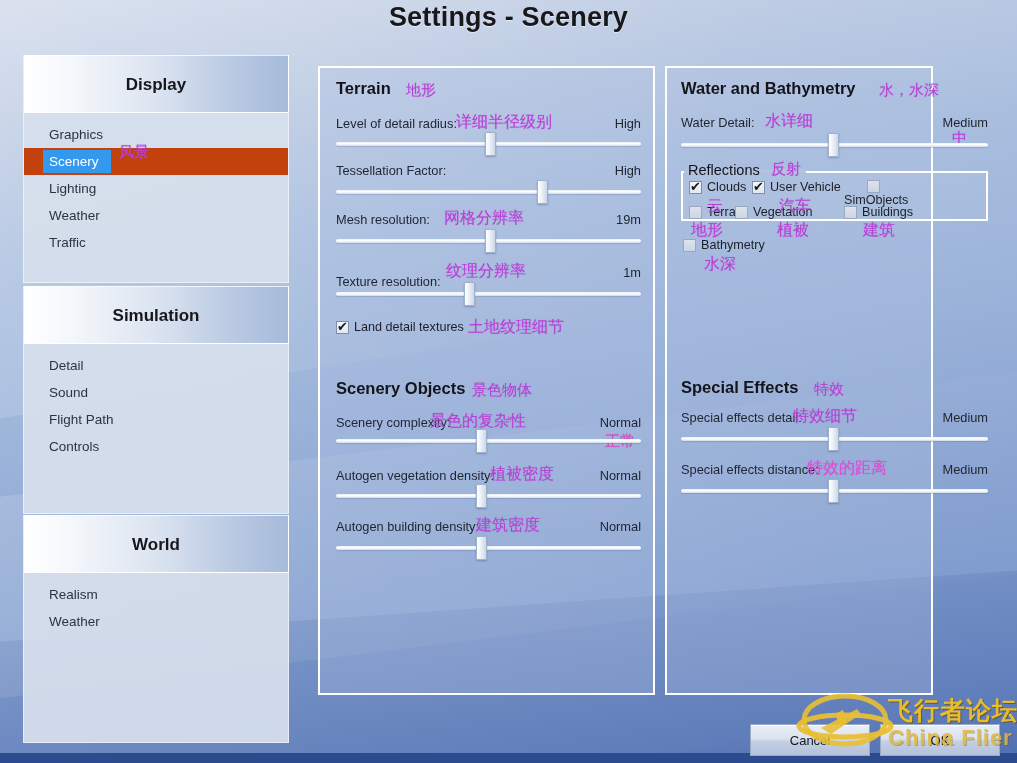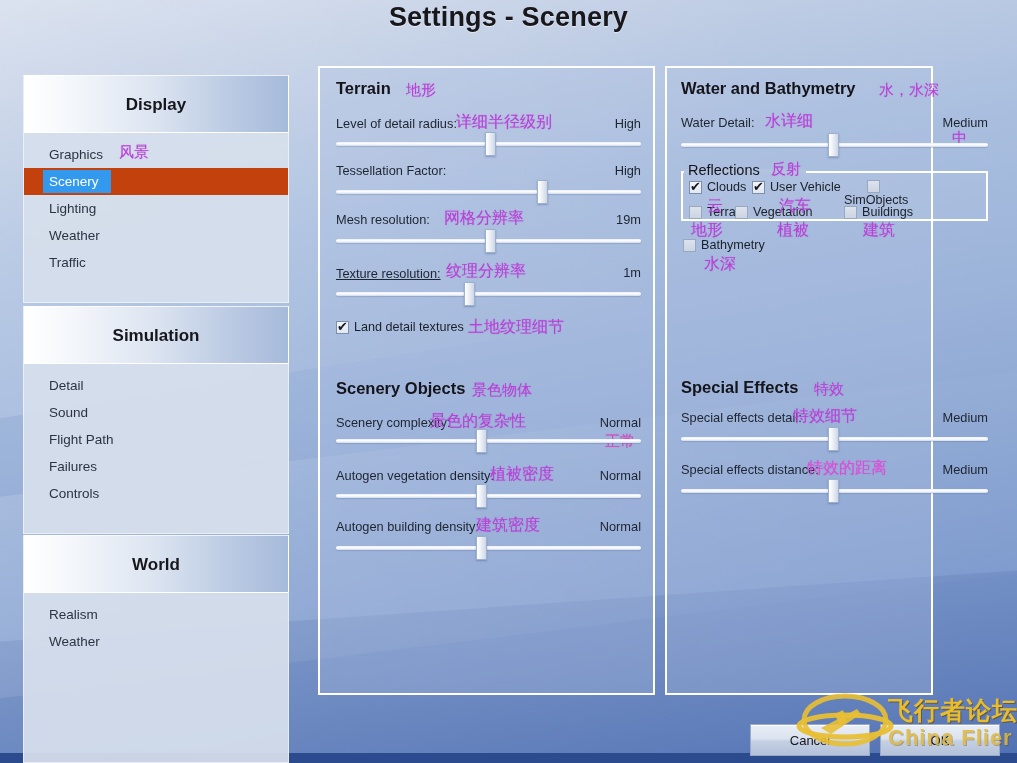--- a/index.html
+++ b/index.html
@@ -41,21 +41,20 @@
   }
 
   
   #sidebar { position: absolute; left: 23px; top: 55px; width: 266px; }
   .group-header {
     height: 57px; line-height: 57px; text-align: center;
     font-size: 17px; font-weight: bold; color: #16161b;
     background: linear-gradient(to right, #ffffff 0%, #f4f7fb 18%, #dde5f1 48%, #b9c9e2 80%, #a6bada 100%);
     border: 1px solid rgba(255,255,255,0.75);
     border-bottom: none;
-    margin-top: 20px;
   }
   .group-list {
     background: rgba(214,223,236,0.93);
     border: 1px solid rgba(255,255,255,0.55);
     border-top: 1px solid #ffffff;
     padding: 8px 0 10px 0;
   }
   .nav-item {
     height: 27px; line-height: 27px;
     padding-left: 25px;
@@ -226,23 +225,20 @@
       <div class="nav-item">
         <span class="nav-label">Detail</span>
       </div>
       <div class="nav-item">
         <span class="nav-label">Sound</span>
       </div>
       <div class="nav-item">
         <span class="nav-label">Flight Path</span>
       </div>
       <div class="nav-item">
-        <span class="nav-label">Failures</span>
-      </div>
-      <div class="nav-item">
         <span class="nav-label">Controls</span>
       </div>
     </div>
   </div>
 
   <div id="grp-world">
     <div class="group-header">World</div>
     <div class="group-list">
       <div class="nav-item">
         <span class="nav-label">Realism</span>
@@ -275,21 +271,21 @@
   </div>
 
   <div class="row-label" style="left:16px; top:144px;">Mesh resolution:</div>
   <div class="cn-note" style="left:124px; top:140px; font-size:16px;">网格分辨率</div>
   <div class="row-value" style="left:265px; top:144px; width:56px;">19m</div>
   <div class="slider" style="left:16px; top:166px; width:305px;">
     <div class="track"></div>
     <div class="thumb" style="left:49%;"></div>
   </div>
 
-  <div class="row-label" style="left:16px; top:198px;text-decoration:underline;">Texture resolution:</div>
+  <div class="row-label" style="left:16px; top:206px;">Texture resolution:</div>
   <div class="cn-note" style="left:126px; top:193px; font-size:16px;">纹理分辨率</div>
   <div class="row-value" style="left:265px; top:197px; width:56px;">1m</div>
   <div class="slider" style="left:16px; top:219px; width:305px;">
     <div class="track"></div>
     <div class="thumb" style="left:42%;"></div>
   </div>
 
   <div class="cbrow" style="left:16px; top:252px;">
     <span class="cbox on"></span>
     <span class="cb-label">Land detail textures</span>

